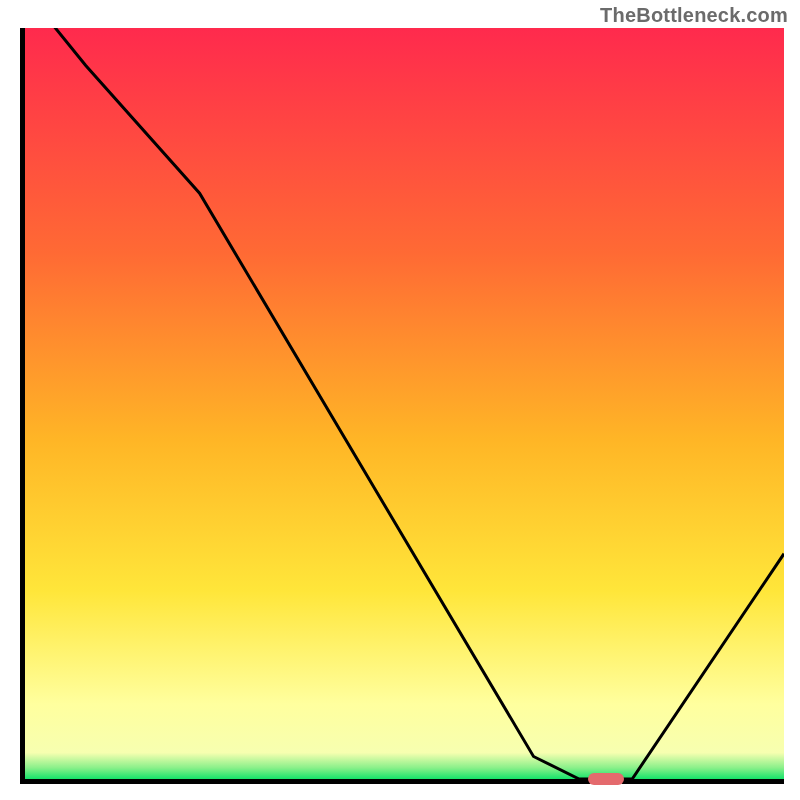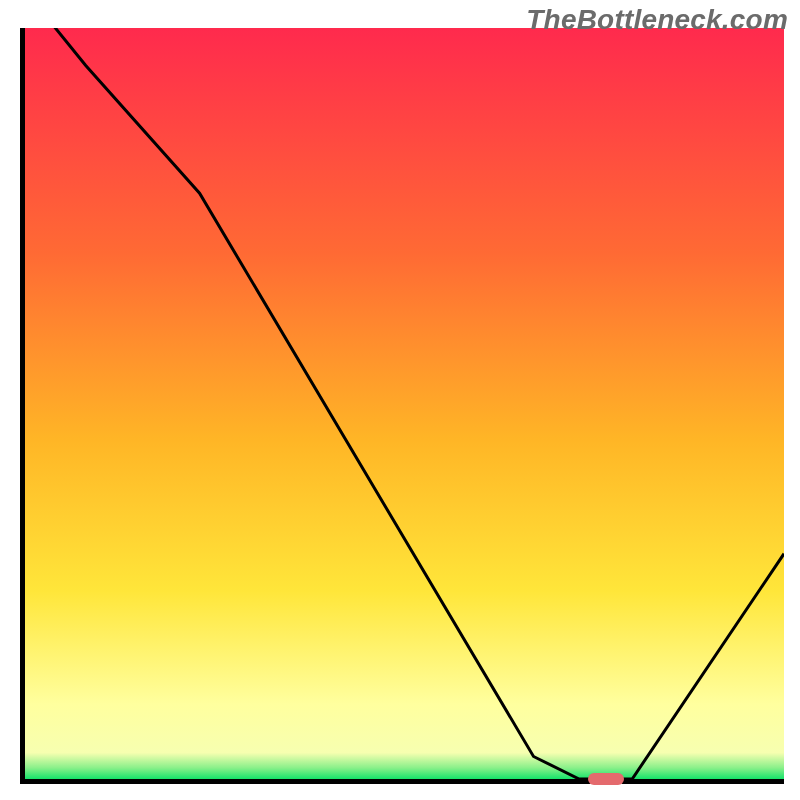--- a/index.html
+++ b/index.html
@@ -13,26 +13,25 @@
   }
   .frame {
     position: relative;
     width: 800px;
     height: 800px;
   }
   .watermark {
     position: absolute;
     top: 4px;
     right: 12px;
-    font-size: 28px;
+    font-size: 20px;
     font-weight: 600;
     color: #6b6b6b;
     letter-spacing: 0.2px;
     z-index: 10;
-    font-style: italic;
   }
   .plot {
     position: absolute;
     left: 20px;
     top: 28px;
     width: 764px;
     height: 756px;
     border-left: 5px solid #000;
     border-bottom: 5px solid #000;
     box-sizing: border-box;

